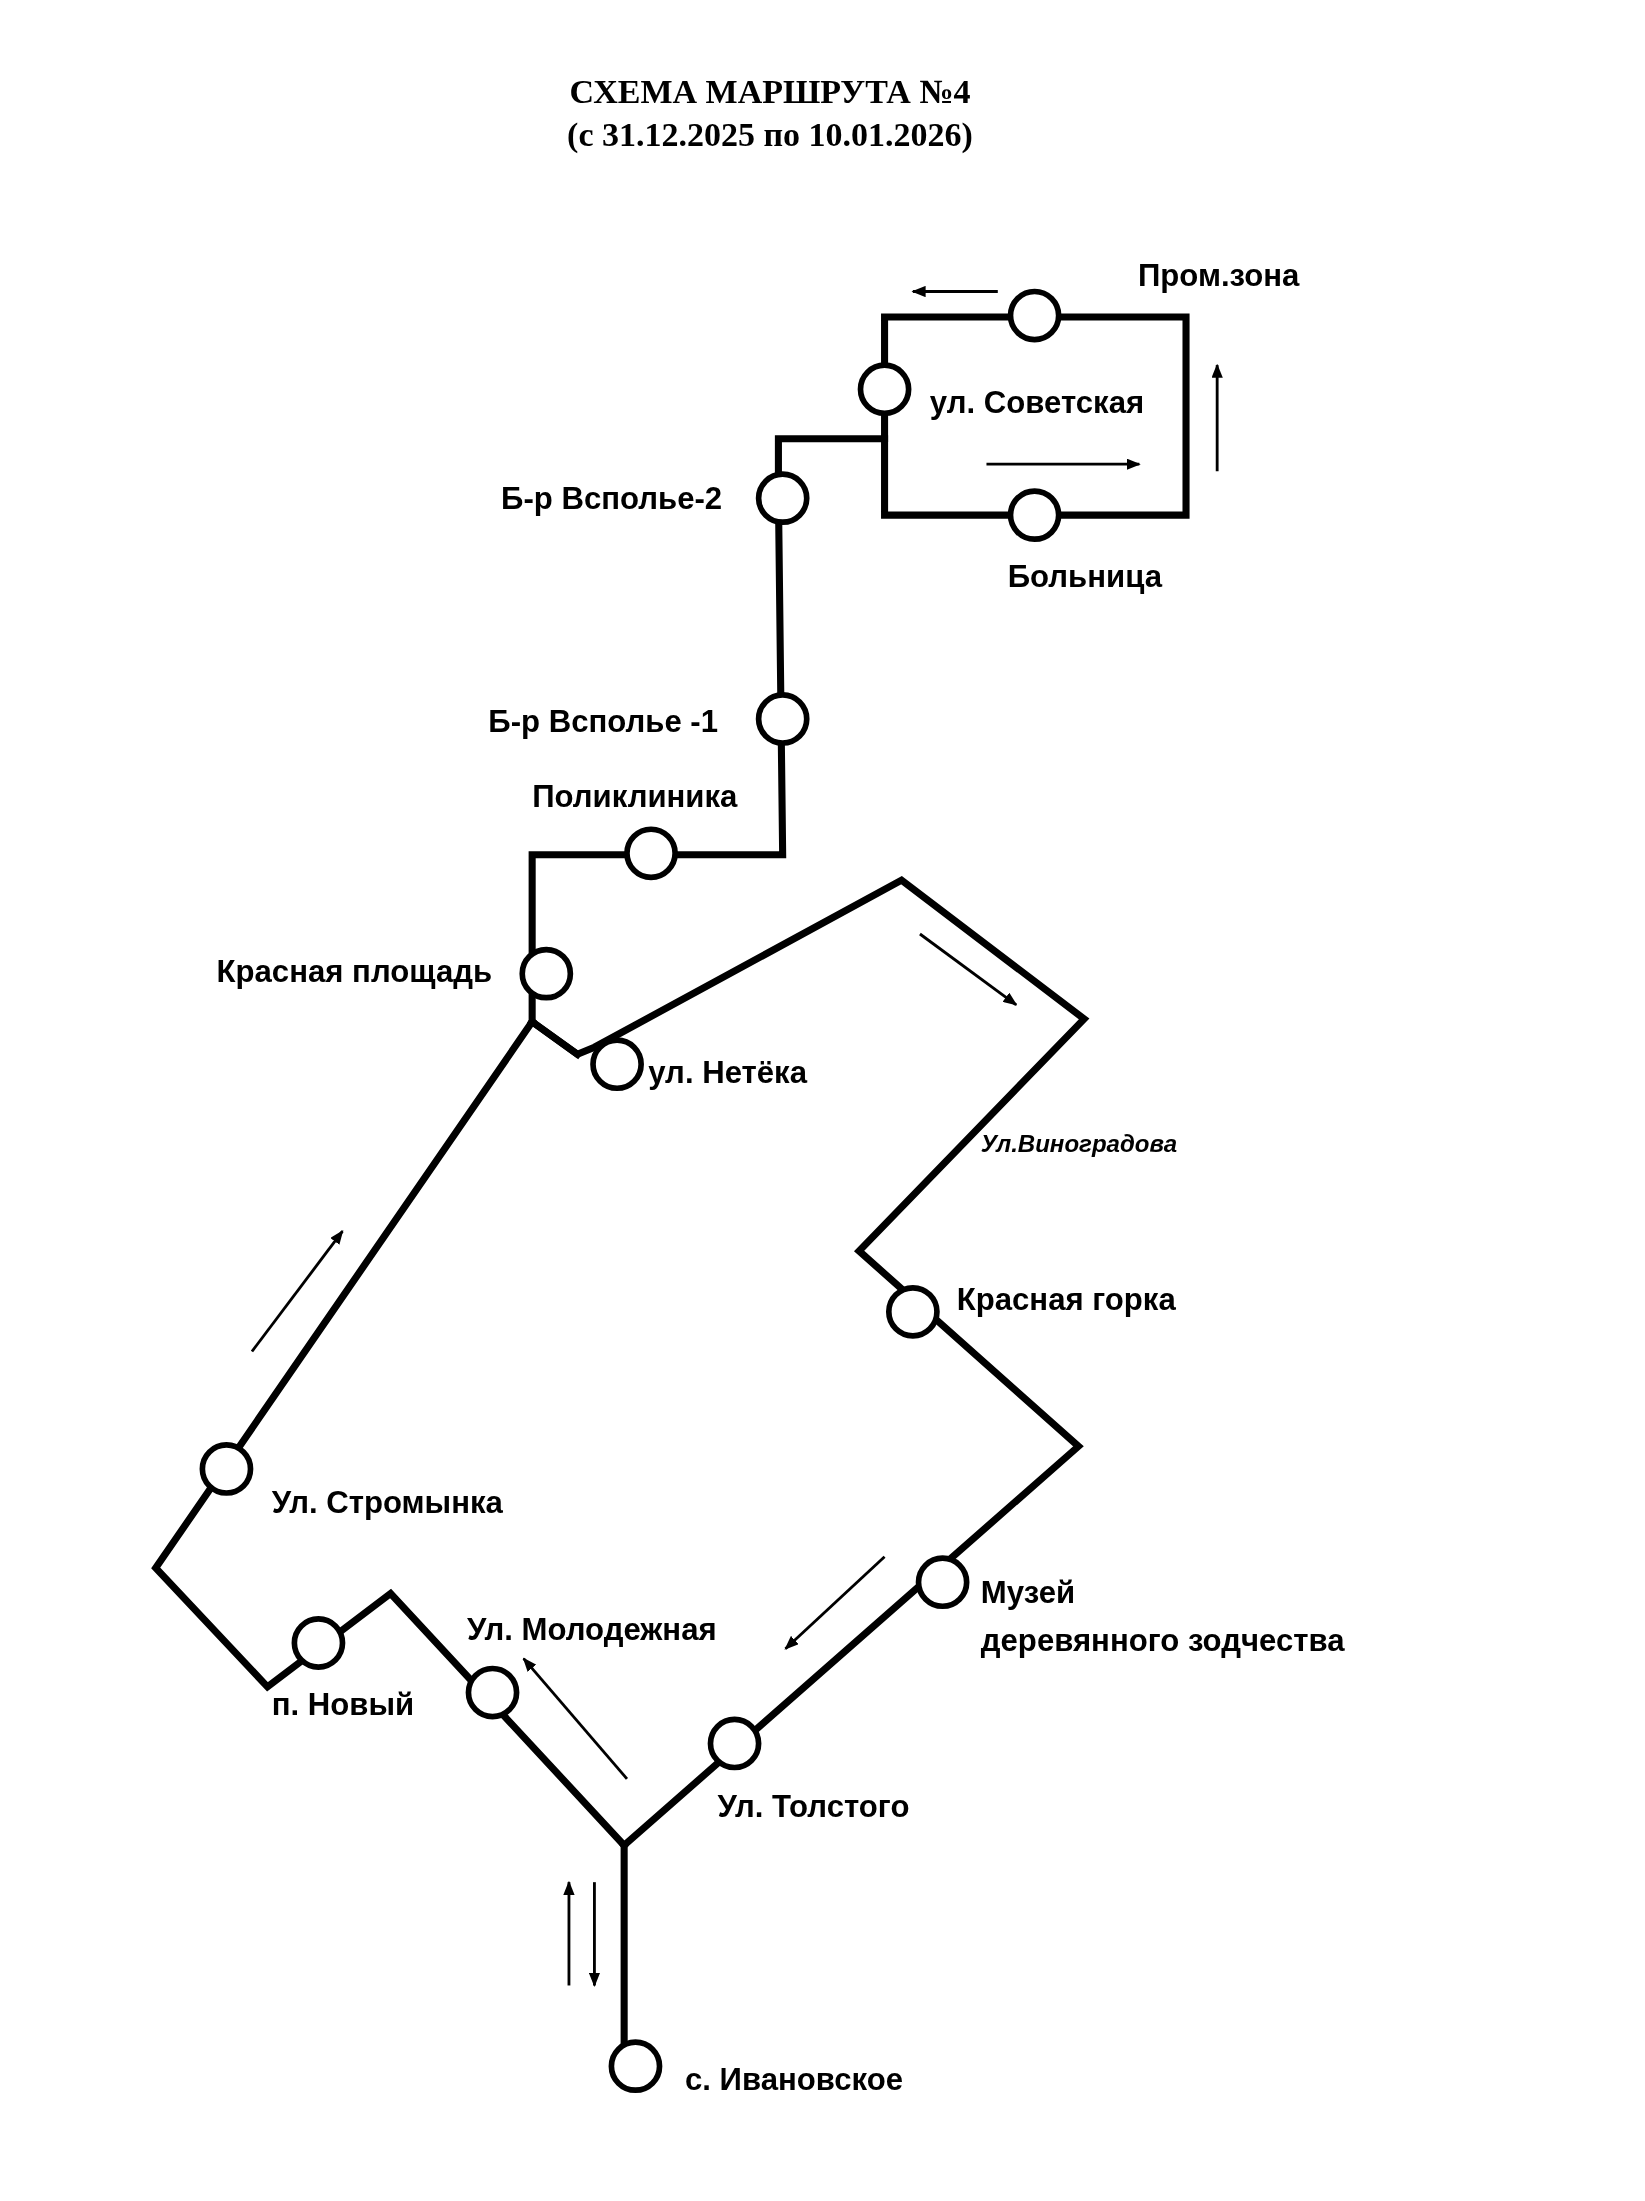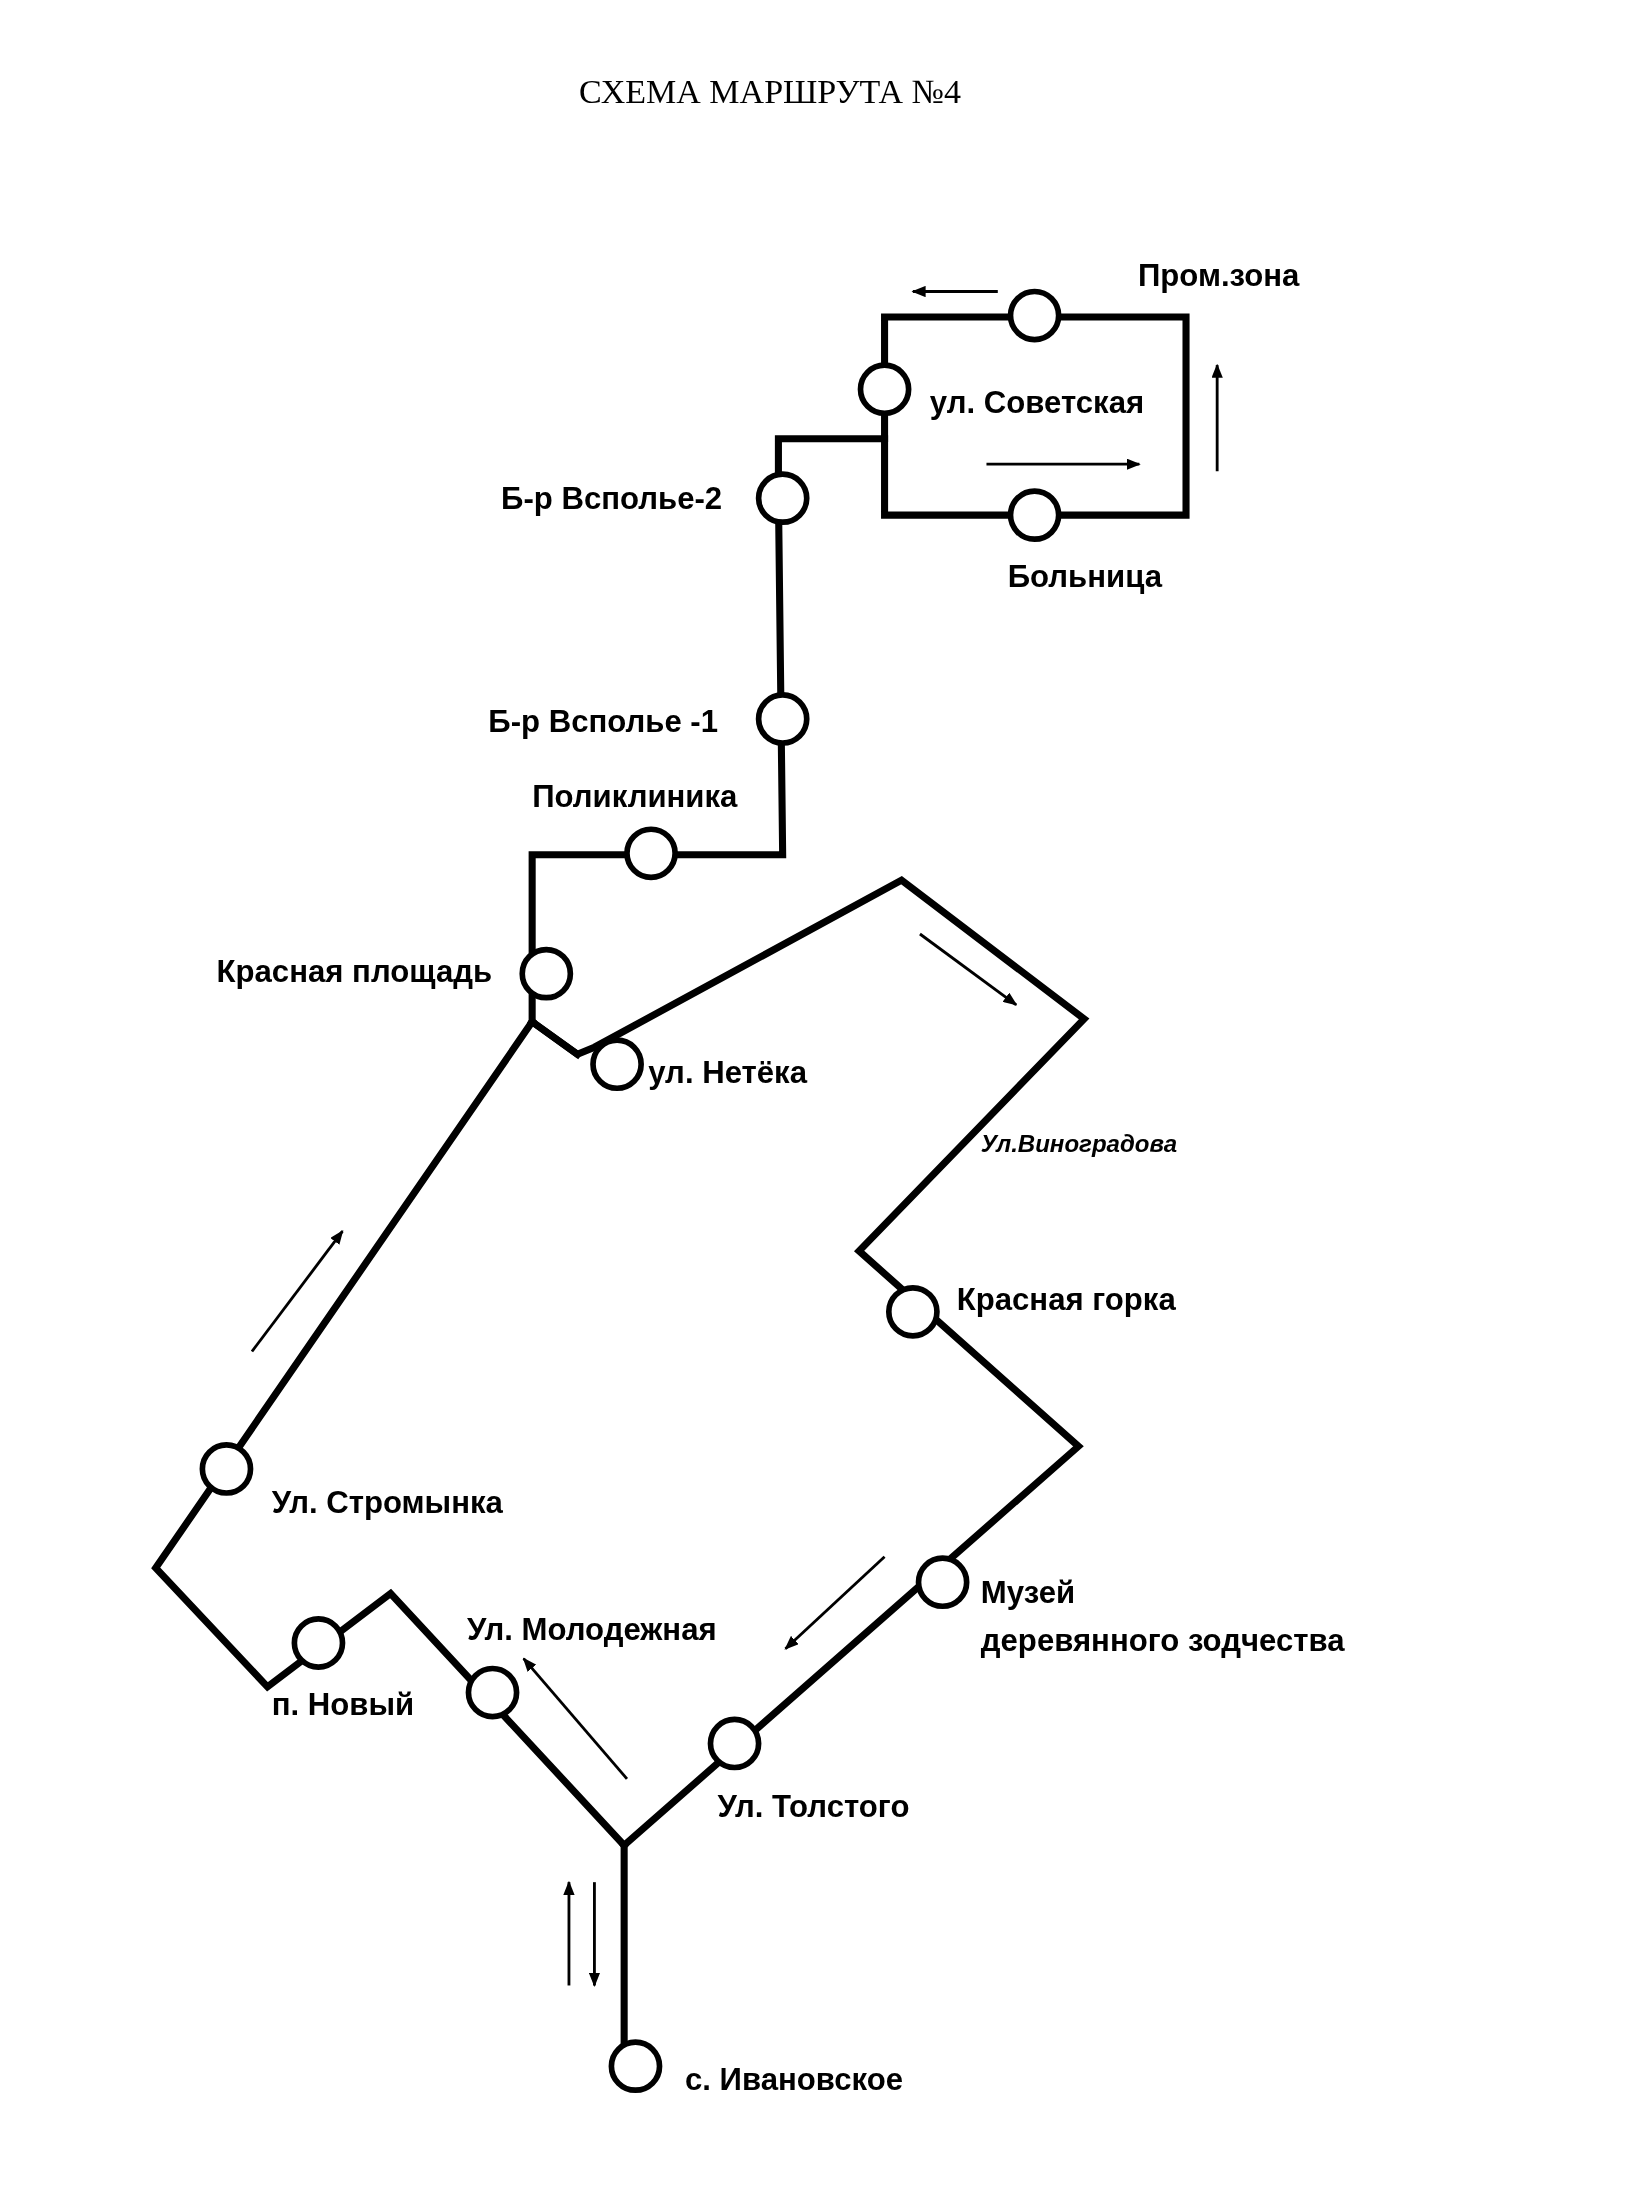--- a/index.html
+++ b/index.html
@@ -1,31 +1,32 @@
 <!DOCTYPE html>
 <html><head>
 <meta charset="utf-8">
 <style>
   html, body { margin:0; padding:0; background:#ffffff; }
   body { width:1646px; height:2202px; position:relative; overflow:hidden; }
   .title-block { position:absolute; left:0; top:70px; width:1540px; text-align:center;
-    font-family:"Liberation Serif", serif; font-weight:normal; font-size:34px; line-height:43px; color:#000; }
+    font-family:"Liberation Serif", serif; font-weight:bold; font-size:34px; line-height:43px; color:#000; }
   .title-block div { white-space:nowrap; }
   svg.map { position:absolute; left:0; top:0; width:1646px; height:2202px; }
   .route { fill:none; stroke:#000; stroke-width:5; stroke-linejoin:miter; stroke-linecap:square; }
   .stop { fill:#fff; stroke:#000; stroke-width:4; }
   .arrow { stroke:#000; stroke-width:2; fill:none; }
   .lbl { font-family:"Liberation Sans", sans-serif; font-weight:bold; font-size:22px; fill:#000; }
   .lbl-it { font-family:"Liberation Sans", sans-serif; font-weight:bold; font-style:italic; font-size:17px; fill:#000; }
 </style>
 </head>
 <body>
 
 <div class="title-block">
   <div>СХЕМА МАРШРУТА №4</div>
+  <div>(с 31.12.2025 по 10.01.2026)</div>
 </div>
 
 <svg class="map" viewBox="0 0 1163 1556" preserveAspectRatio="none">
   <defs>
     <marker id="ah" markerWidth="10" markerHeight="8" refX="9" refY="4" orient="auto" markerUnits="userSpaceOnUse">
       <path d="M0,0 L10,4 L0,8 z" fill="#000"></path>
     </marker>
   </defs>
 
   <polyline class="route" points="625,224 838,224 838,364 625,364 625,224"></polyline>

